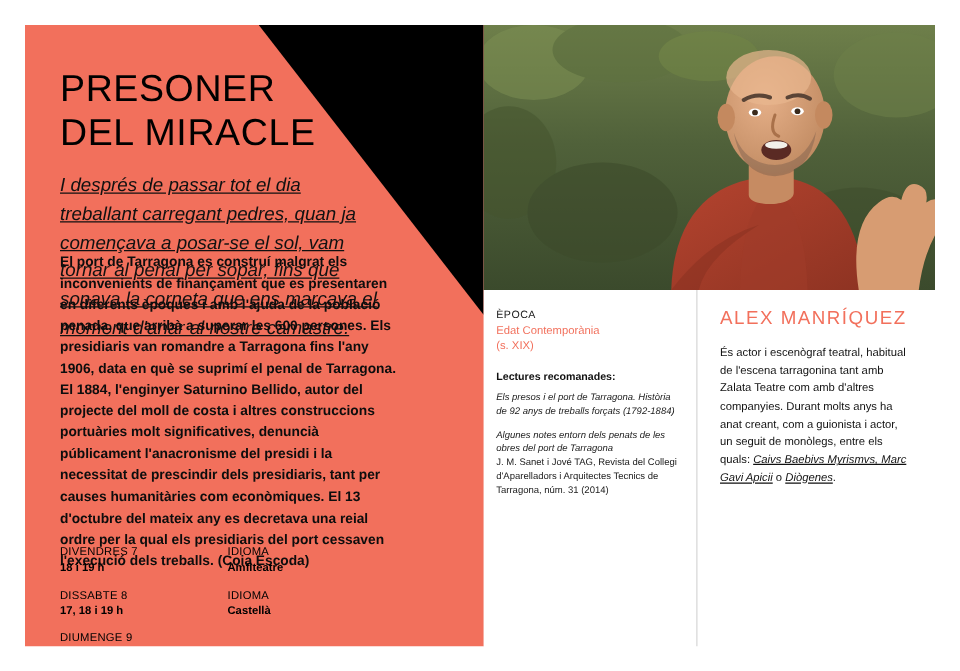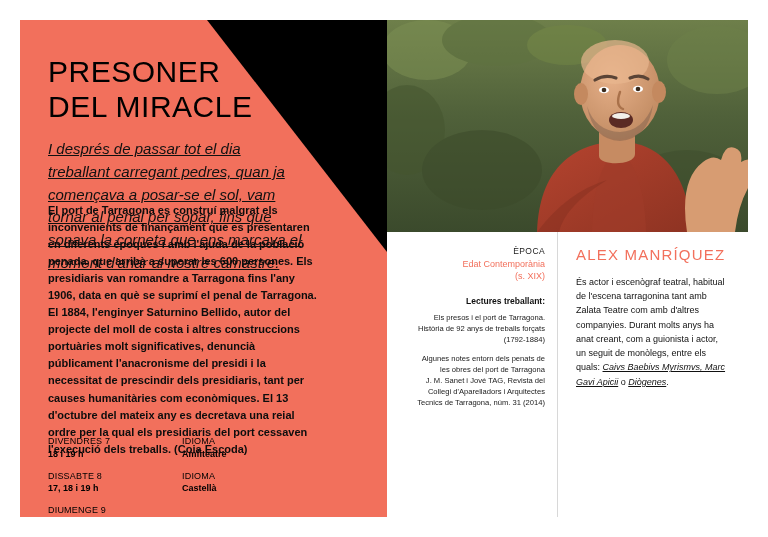--- a/index.html
+++ b/index.html
@@ -94,23 +94,22 @@
   .right-lower {
     position: absolute;
     left: 387px; top: 232px;
     width: 361px; height: 285px;
     background: #ffffff;
     display: flex;
   }
 
   .meta-col {
     width: 171px;
-    padding: 14px 12px 10px 30px;
+    padding: 14px 12px 10px 10px;
     border-right: 1px solid #d8d8d8;
-    text-align: right;
   }
   .bio-col {
     width: 190px;
     padding: 14px 18px 10px 18px;
   }
 
   .epoca-label {
     font-size: 8.5px;
     color: #1a1a1a;
     letter-spacing: .4px;
@@ -123,21 +122,21 @@
     line-height: 1.35;
     margin-bottom: 14px;
   }
   .lectures-title {
     font-size: 8.5px;
     font-weight: bold;
     color: #111;
     margin-bottom: 6px;
   }
   .ref { font-size: 7.6px; line-height: 1.45; color: #1a1a1a; margin-bottom: 8px; }
-  .ref .it { display: block; }
+  .ref .it { font-style: italic; display: block; }
 
   .artist-name {
     font-size: 15px;
     color: #f2705c;
     letter-spacing: 1.2px;
     margin-bottom: 12px;
     font-weight: 400;
   }
   .bio-text {
     font-size: 9px;
@@ -254,21 +253,21 @@
   </div>
 
   <div class="right-lower">
 
     <div class="meta-col">
       <div class="epoca-label">ÈPOCA</div>
       <div class="epoca-value" id="epoca-el">
           <div>Edat Contemporània</div>
           <div>(s. XIX)</div>
         </div>
-      <div class="lectures-title">Lectures treballant:</div>
+      <div class="lectures-title">Lectures recomanades:</div>
       <div id="refs-el">
           <div class="ref"><span class="it">Els presos i el port de Tarragona. Història de 92 anys de treballs forçats (1792-1884)</span></div>
           <div class="ref"><span class="it">Algunes notes entorn dels penats de les obres del port de Tarragona</span><span>J. M. Sanet i Jové TAG, Revista del Collegi d'Aparelladors i Arquitectes Tecnics de Tarragona, núm. 31 (2014)</span></div>
         </div>
     </div>
 
     <div class="bio-col">
       <div class="artist-name">ALEX MANRÍQUEZ</div>
       <div class="bio-text" id="bio-el"><span>És actor i escenògraf teatral, habitual de l'escena tarragonina tant amb Zalata Teatre com amb d'altres companyies. Durant molts anys ha anat creant, com a guionista i actor, un seguit de monòlegs, entre els quals: </span><span class="it">Caivs Baebivs Myrismvs, Marc Gavi Apicii</span><span> o </span><span class="it">Diògenes</span><span>.</span></div>
     </div>

